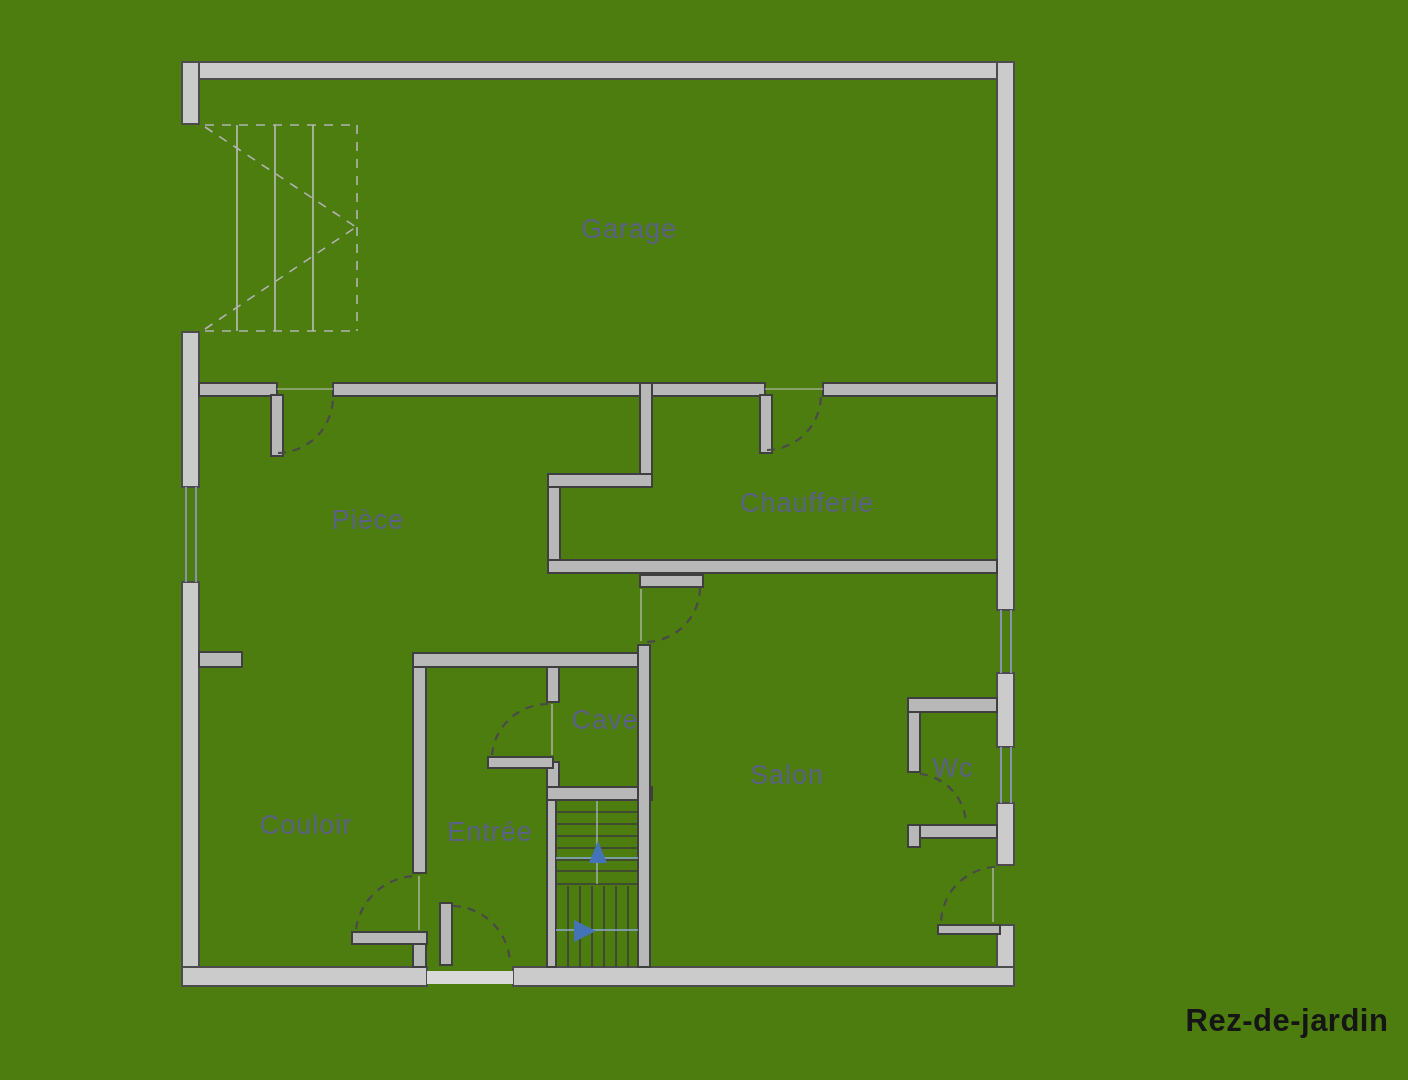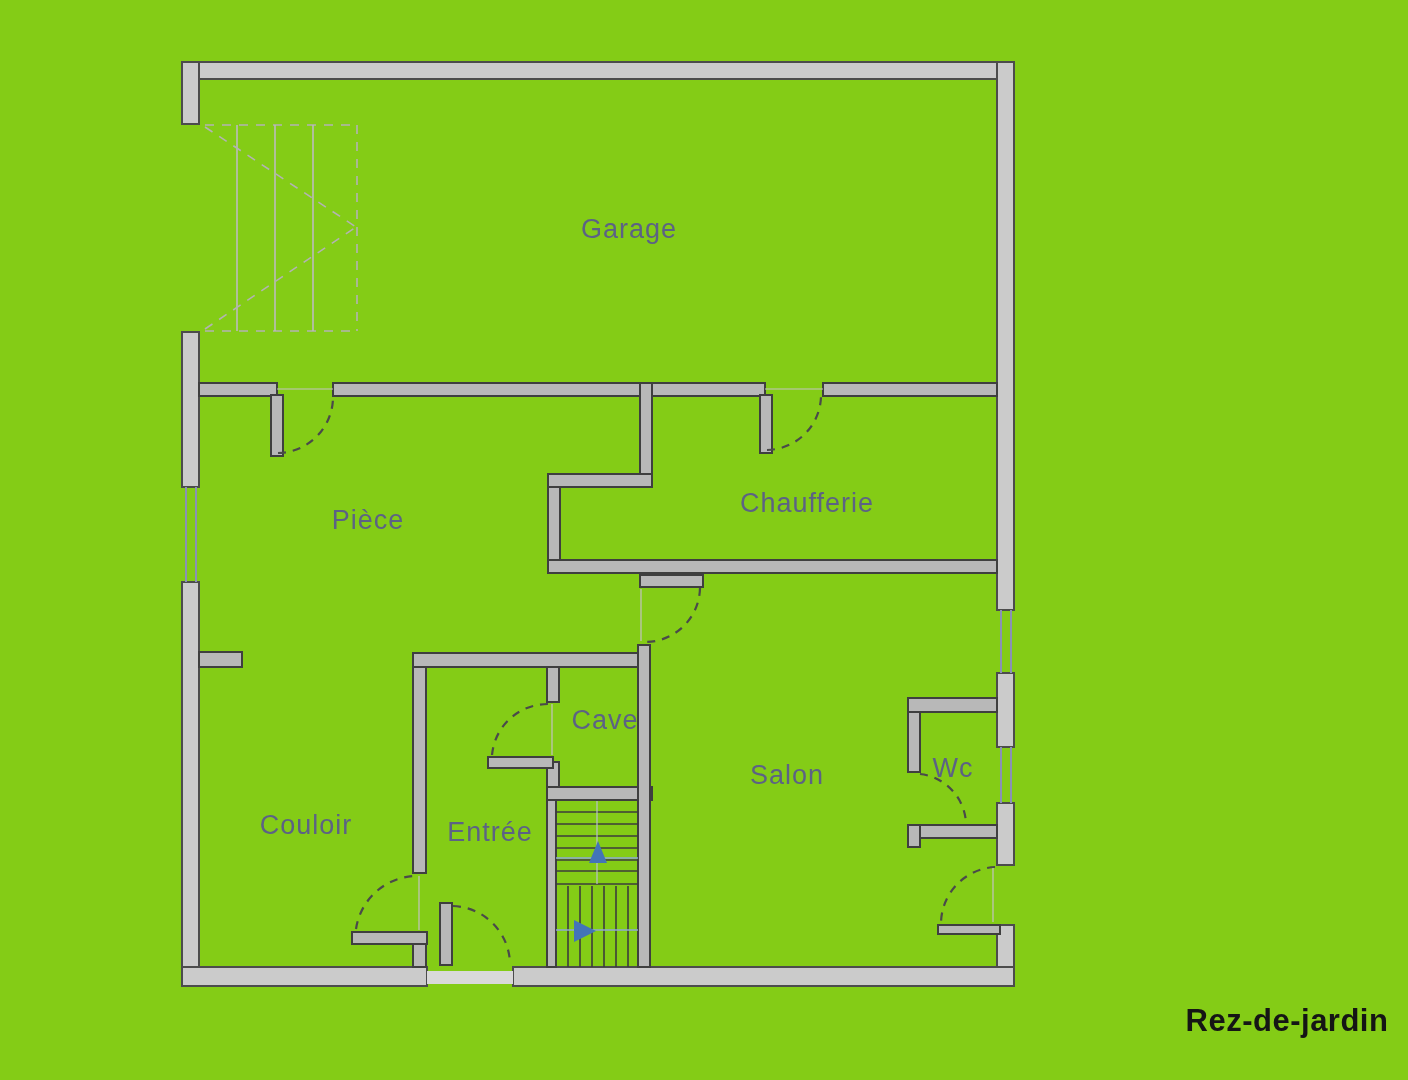--- a/index.html
+++ b/index.html
@@ -1,17 +1,17 @@
 <!DOCTYPE html>
 <html><head>
 <meta charset="utf-8">
 <style>
   html,body{margin:0;padding:0;background:#ffffff;}
   .stage{
-    position:relative;width:1408px;height:1080px;background:#84cc16;
+    position:relative;width:1408px;height:1080px;background:#4d7c0f;
     font-family:"Liberation Sans", sans-serif;overflow:hidden;
   }
   svg{position:absolute;left:0;top:0;}
   .ow{fill:#cbcbcb;stroke:#4c4c4c;stroke-width:2px;}           
   .iw{fill:#b8b8b8;stroke:#3f3f3f;stroke-width:2px;}           
   .thr{fill:#d9d9d9;stroke:none;}                               
   .arc{fill:none;stroke:#4a4a4a;stroke-width:2.2px;stroke-dasharray:8 7;}
   .win{stroke:#8a92b4;stroke-width:2px;}
   .tread{stroke:#3c3c3c;stroke-width:1.6px;}
   .guide{stroke:#b9bfcf;stroke-width:1.2px;}

